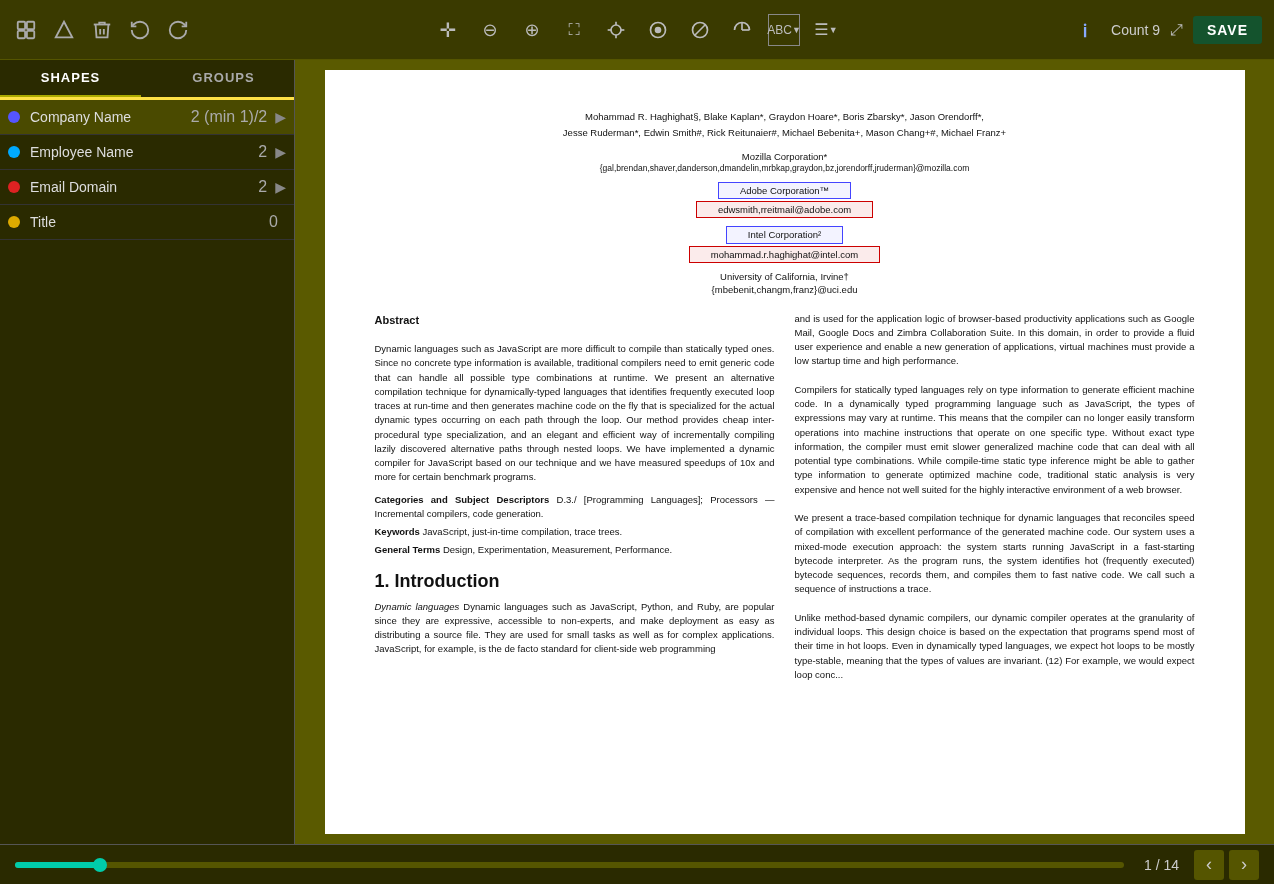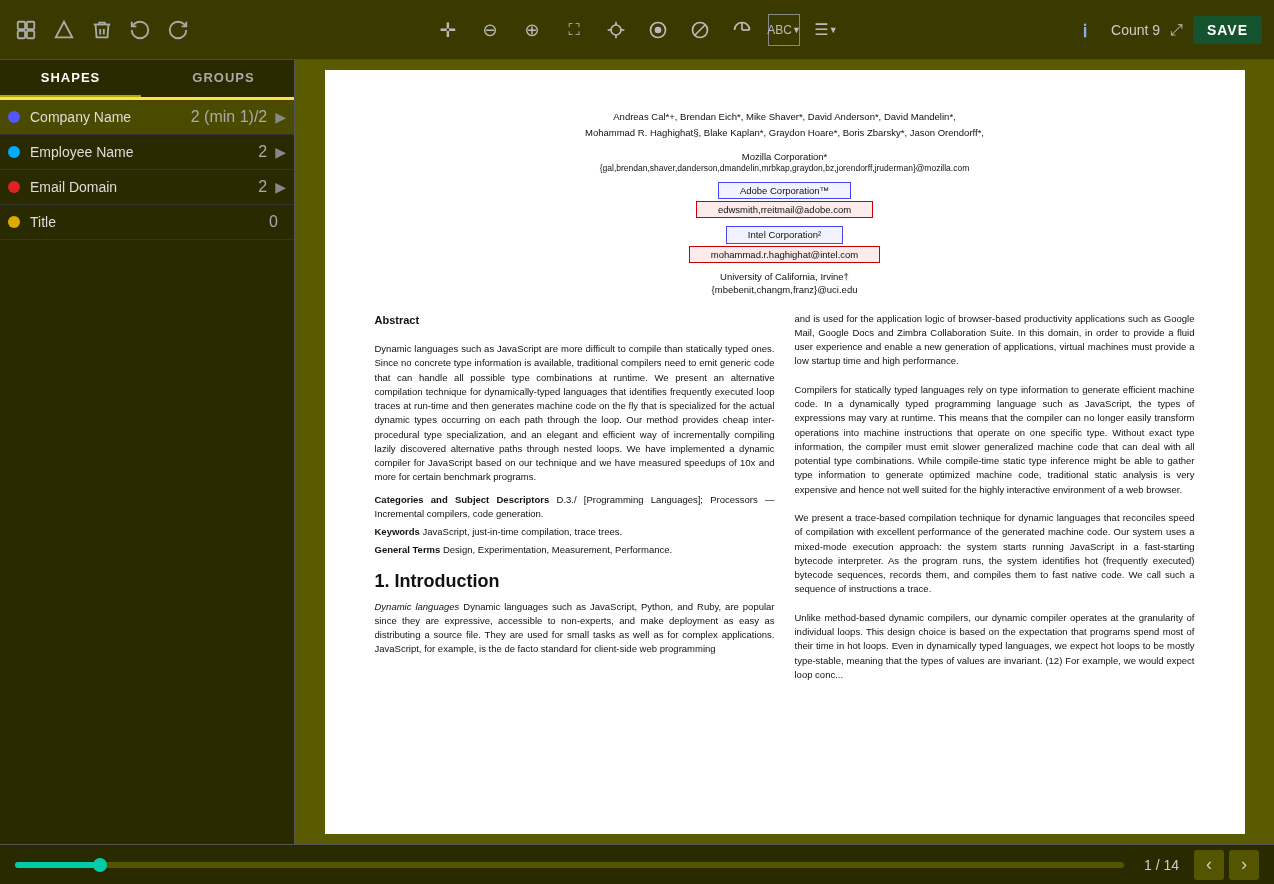--- a/index.html
+++ b/index.html
@@ -386,22 +386,22 @@
       <div class="class-dot" style="background:#ddaa00;"></div>
       <span class="class-label">Title</span>
       <span class="class-count">0</span>
     </div>
   </div>
 
   <div id="viewer">
     <div class="doc-paper">
 
       <div class="doc-title-authors">
-        <p>Andreas Cal*+, Brendan Eich*, Mike Shaver*, David Anderson*, David Mandelin*,</p>
         <p>Mohammad R. Haghighat§, Blake Kaplan*, Graydon Hoare*, Boris Zbarsky*, Jason Orendorff*,</p>
+        <p>Jesse Ruderman*, Edwin Smith#, Rick Reitunaier#, Michael Bebenita+, Mason Chang+#, Michael Franz+</p>
       </div>
 
       <div class="affil-block">
         <p>Mozilla Corporation*</p>
         <p style="font-size:8.5px;">{gal,brendan,shaver,danderson,dmandelin,mrbkap,graydon,bz,jorendorff,jruderman}@mozilla.com</p>
       </div>
 
       <div class="affil-block">
         <span class="annotated-box blue-box">
           <span>Adobe Corporation™</span>

